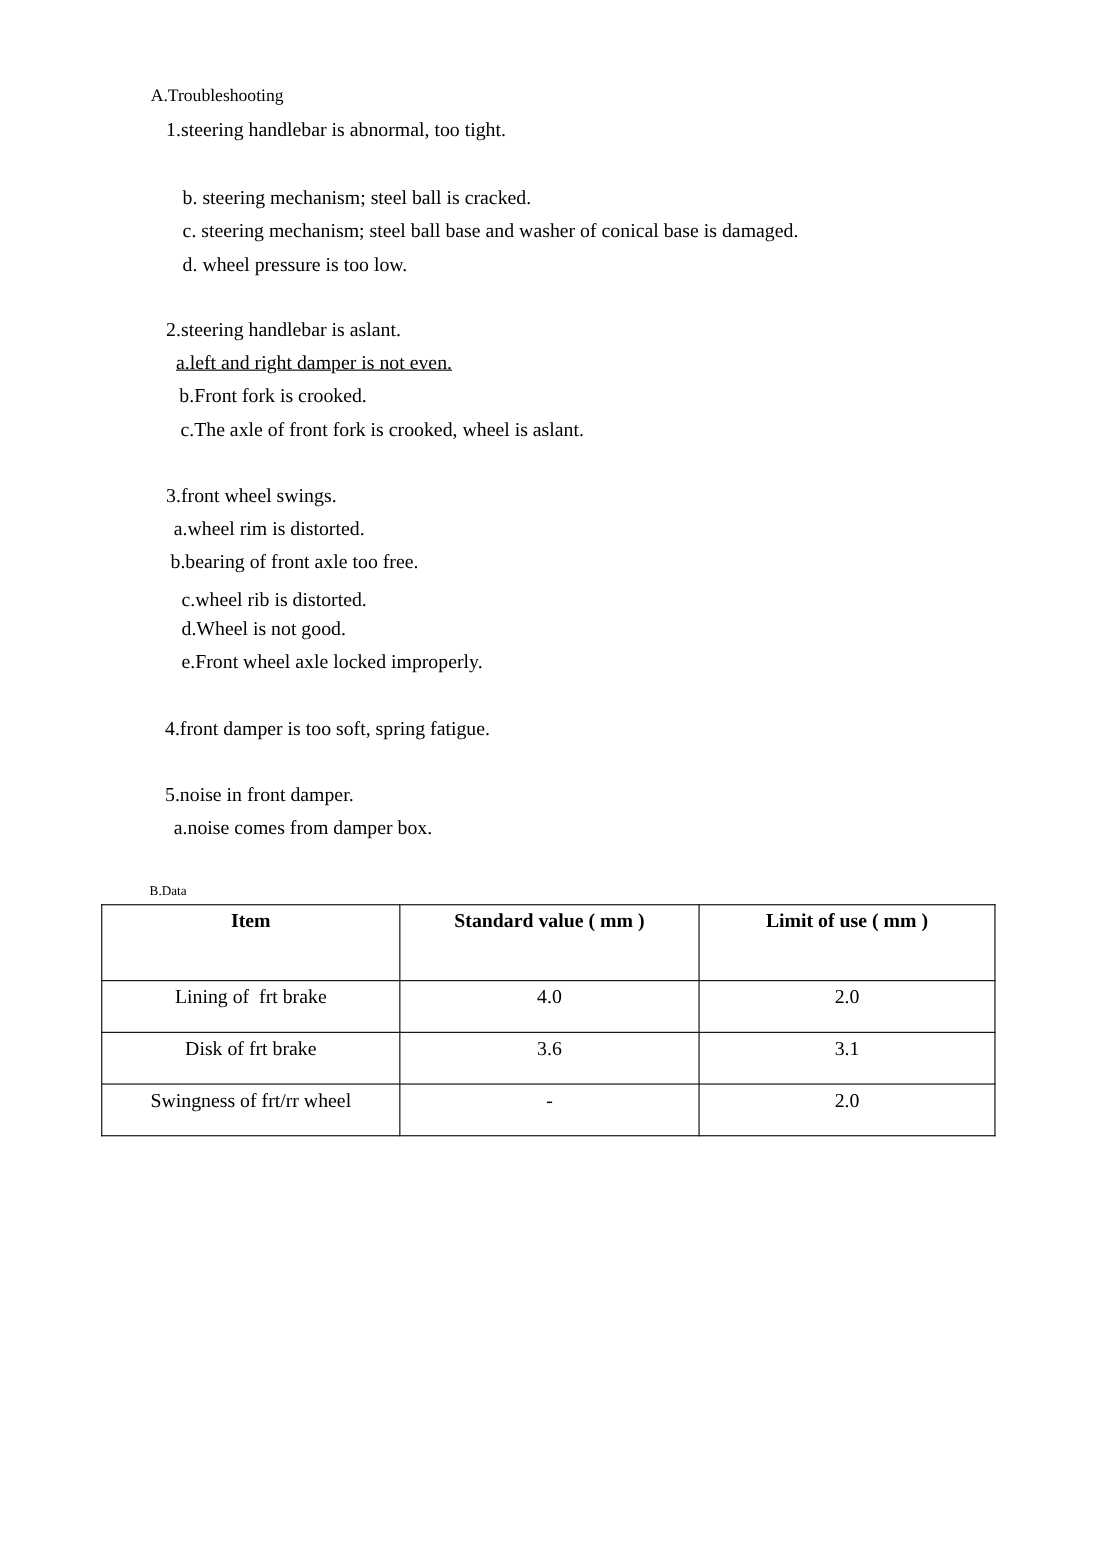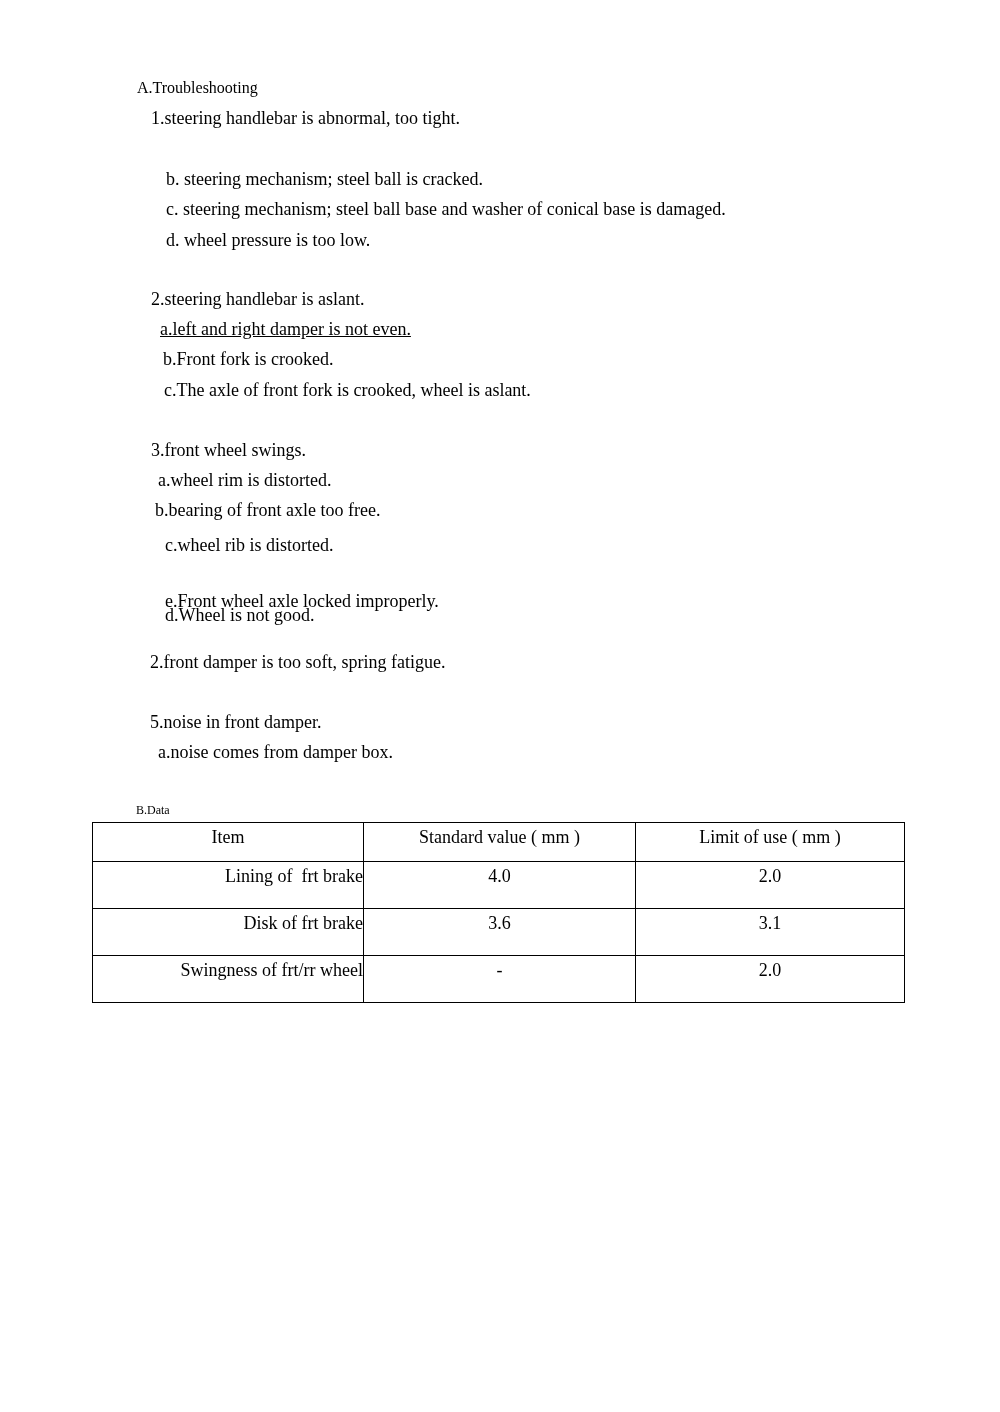--- a/index.html
+++ b/index.html
@@ -64,23 +64,23 @@
     vertical-align: top;
     padding: 4px 0 0 0;
     height: 45px;
     box-sizing: border-box;
   }
   .col-item   { width: 271px; }
   .col-std    { width: 272px; }
   .col-limit  { width: 269px; }
 
   .cell-center { text-align: center; }
-  .cell-left   { text-align: right; padding-left: 2px; white-space: pre; }
+  .cell-left   { text-align: center; padding-left: 2px; white-space: pre; }
 
-  .hdr-row td { height: 39px; }
+  .hdr-row td { height: 69px; font-weight: bold; }
   .body-row td { height: 47px; }
 </style>
 </head>
 <body>
 
 <div class="page">
 
   <div class="heading-a">A.Troubleshooting</div>
 
   <div class="line" style="left:151px; top:106px;">1.steering handlebar is abnormal, too tight.</div>
@@ -90,24 +90,24 @@
 
   <div class="line" style="left:151px; top:287px;">2.steering handlebar is aslant.</div>
   <div class="line" style="left:160px; top:317px;text-decoration:underline;">a.left and right damper is not even.</div>
   <div class="line" style="left:163px; top:347px;">b.Front fork is crooked.</div>
   <div class="line" style="left:164px; top:378px;">c.The axle of front fork is crooked, wheel is aslant.</div>
 
   <div class="line" style="left:151px; top:438px;">3.front wheel swings.</div>
   <div class="line" style="left:158px; top:468px;">a.wheel rim is distorted.</div>
   <div class="line" style="left:155px; top:498px;">b.bearing of front axle too free.</div>
   <div class="line" style="left:165px; top:533px;font-family:Liberation Serif, serif;">c.wheel rib is distorted.</div>
-  <div class="line" style="left:165px; top:559px;margin-top:44px;">d.Wheel is not good.</div>
+  <div class="line" style="left:165px; top:559px;">d.Wheel is not good.</div>
   <div class="line" style="left:165px; top:589px;">e.Front wheel axle locked improperly.</div>
 
-  <div class="line" style="left:150px; top:650px;">2.front damper is too soft, spring fatigue.</div>
+  <div class="line" style="left:150px; top:650px;">4.front damper is too soft, spring fatigue.</div>
 
   <div class="line" style="left:150px; top:710px;">5.noise in front damper.</div>
   <div class="line" style="left:158px; top:740px;">a.noise comes from damper box.</div>
 
   <div class="heading-b">B.Data</div>
 
   <table class="data-table">
     <colgroup>
       <col class="col-item">
       <col class="col-std">

